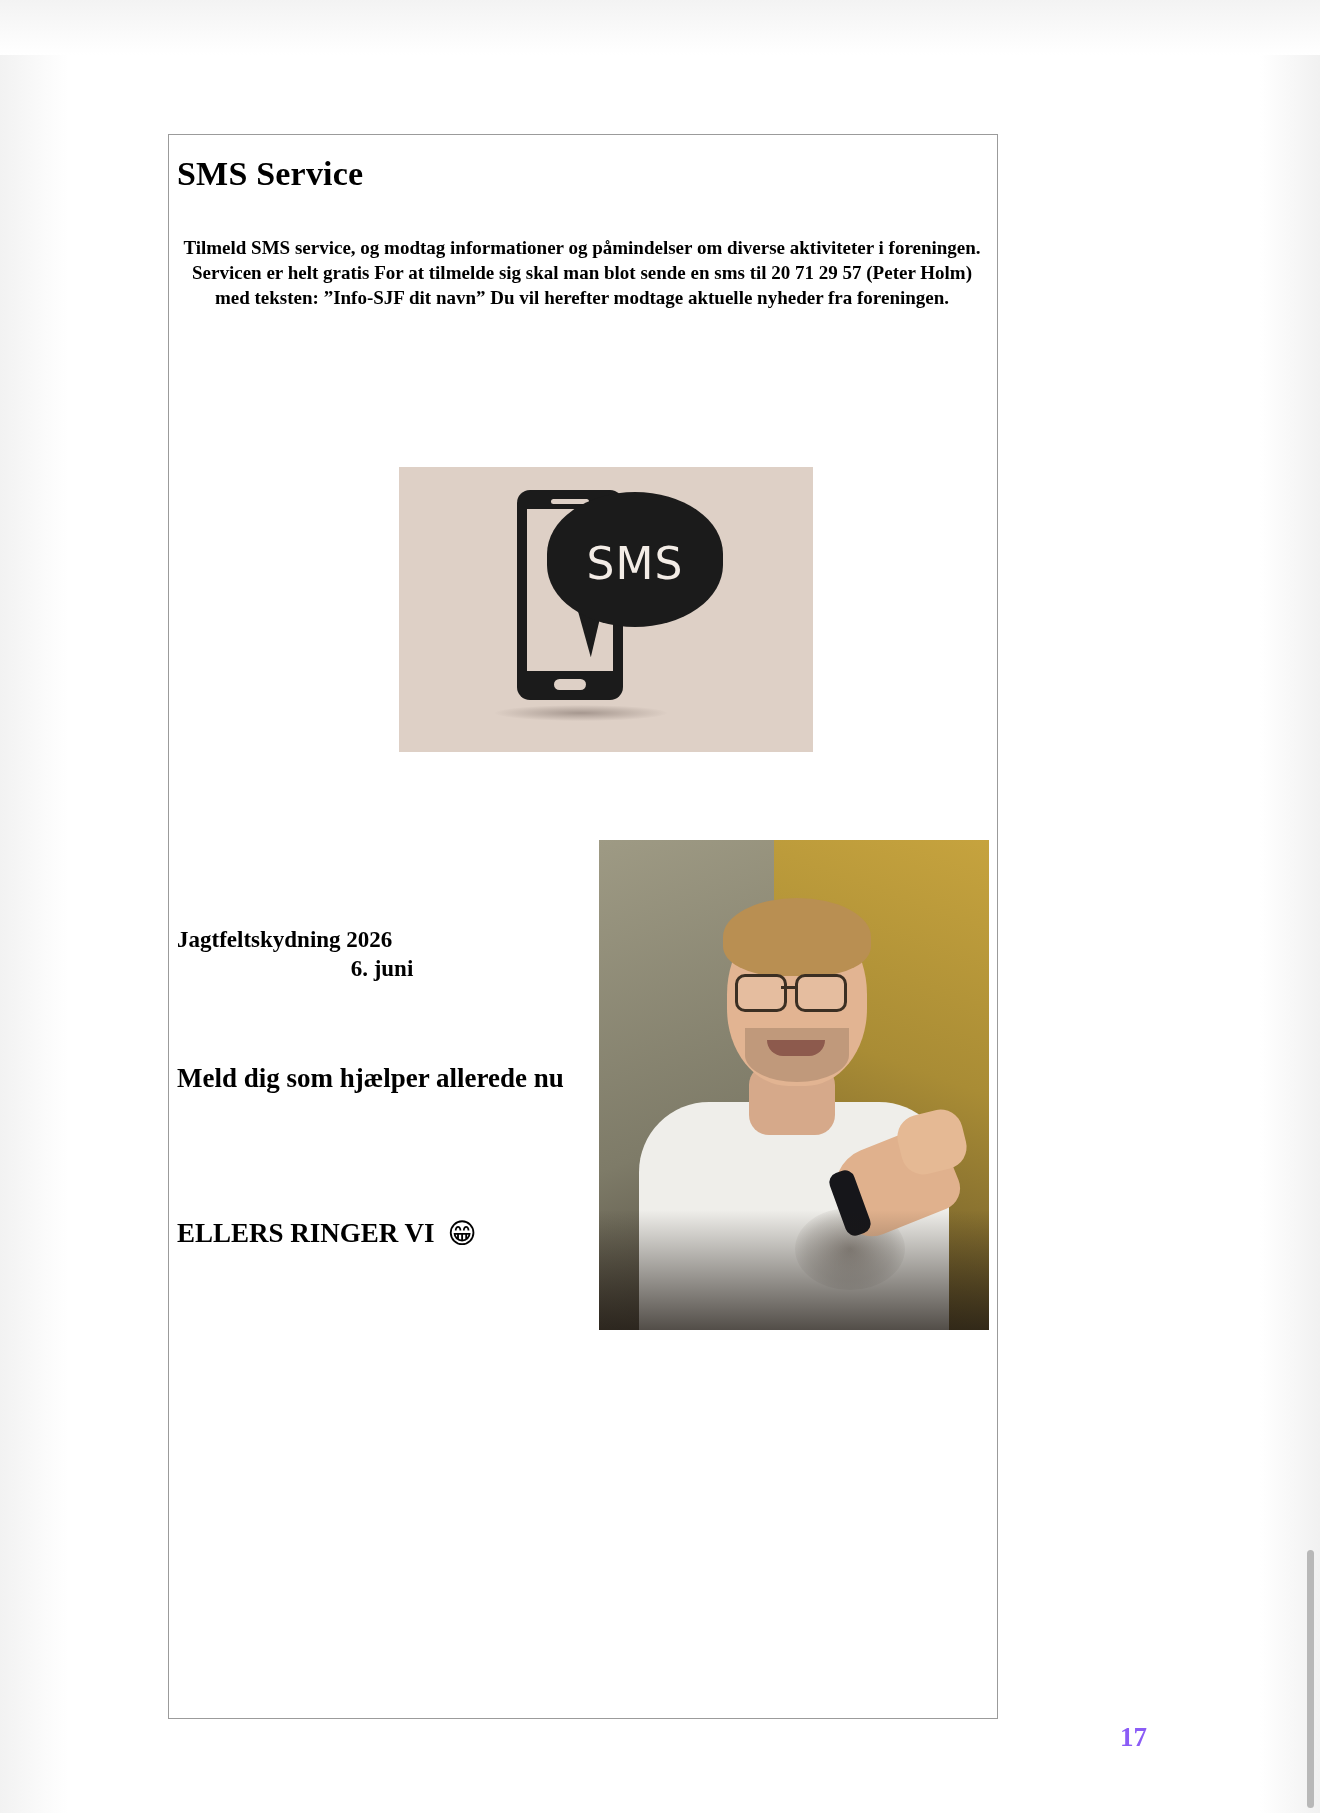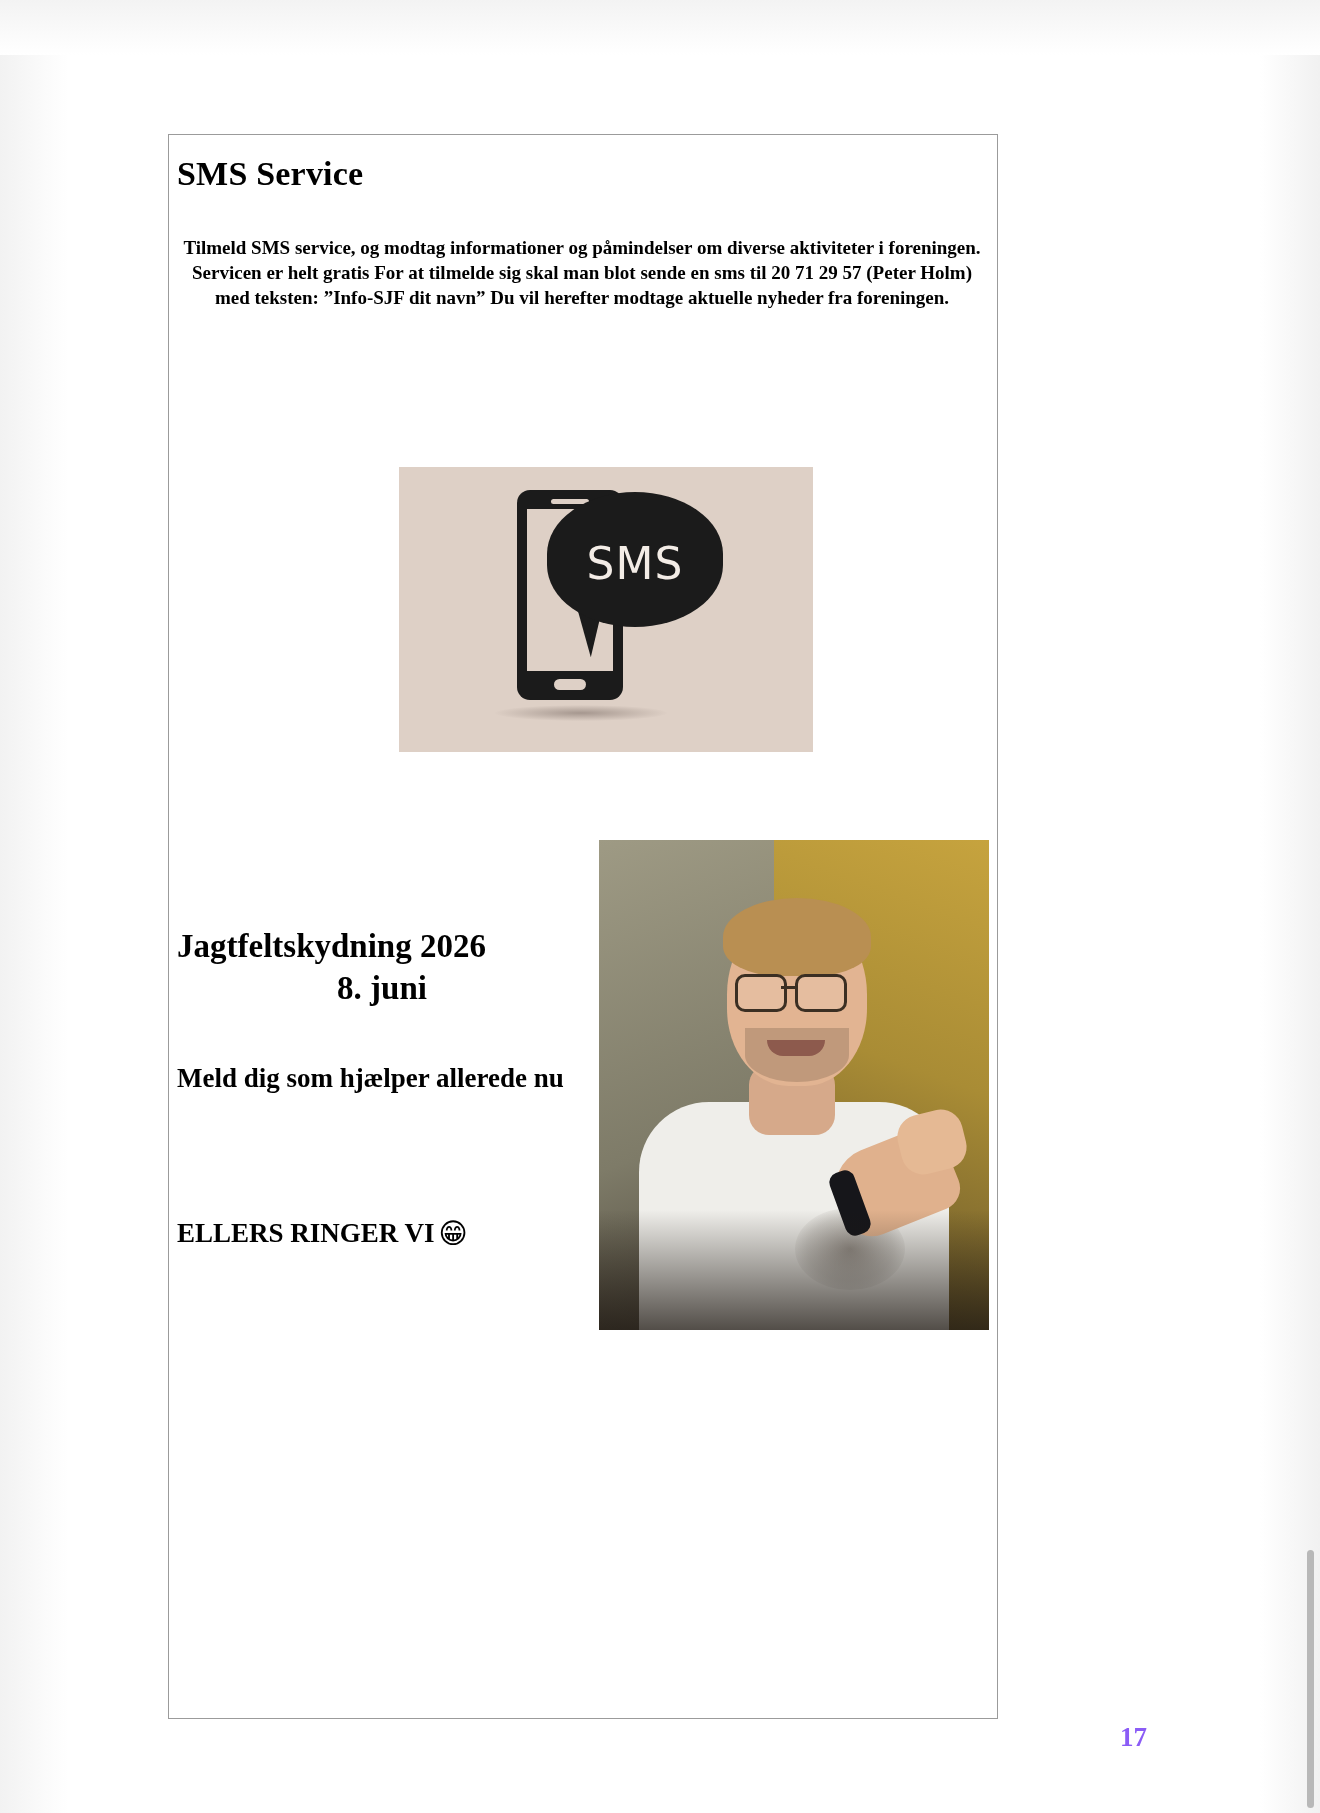--- a/index.html
+++ b/index.html
@@ -176,21 +176,21 @@
     background: radial-gradient(ellipse at center, rgba(60,45,40,0.35) 0%, rgba(222,208,198,0) 72%);
     border-radius: 50%;
   }
 
   
   #jagt-title {
     position: absolute;
     left: 8px;
     top: 790px;
     width: 410px;
-    font-size: 33px;
+    font-size: 23px;
     font-weight: bold;
     line-height: 1.28;
     color: #000;
   }
   #jagt-title .line2 {
     display: block;
     text-align: center;
   }
 
   #jagt-helper {
@@ -207,21 +207,21 @@
   #jagt-call {
     position: absolute;
     left: 8px;
     top: 1083px;
     width: 420px;
     font-size: 27px;
     font-weight: bold;
     color: #000;
     display: flex;
     align-items: center;
-    gap: 4px;
+    gap: 13px;
   }
   #jagt-call .emoji {
     font-family: "DejaVu Sans", sans-serif;
     font-size: 28px;
     line-height: 1;
   }
 
   
   #person-photo {
     position: absolute;
@@ -392,21 +392,21 @@
       <div class="phone-speaker"></div>
       <div class="phone-home"></div>
       <div class="bubble-tail"></div>
       <div class="bubble"></div>
       <div class="bubble-text">SMS</div>
       <div class="shadow"></div>
     </div>
 
     <div id="jagt-title">
       <span>Jagtfeltskydning 2026</span>
-      <span class="line2">8. juni</span>
+      <span class="line2">6. juni</span>
     </div>
 
     <div id="jagt-helper">Meld dig som hjælper allerede nu</div>
 
     <div id="jagt-call">
       <span>ELLERS RINGER VI</span>
       <span class="emoji">😁</span>
     </div>
 
     <div id="person-photo">

